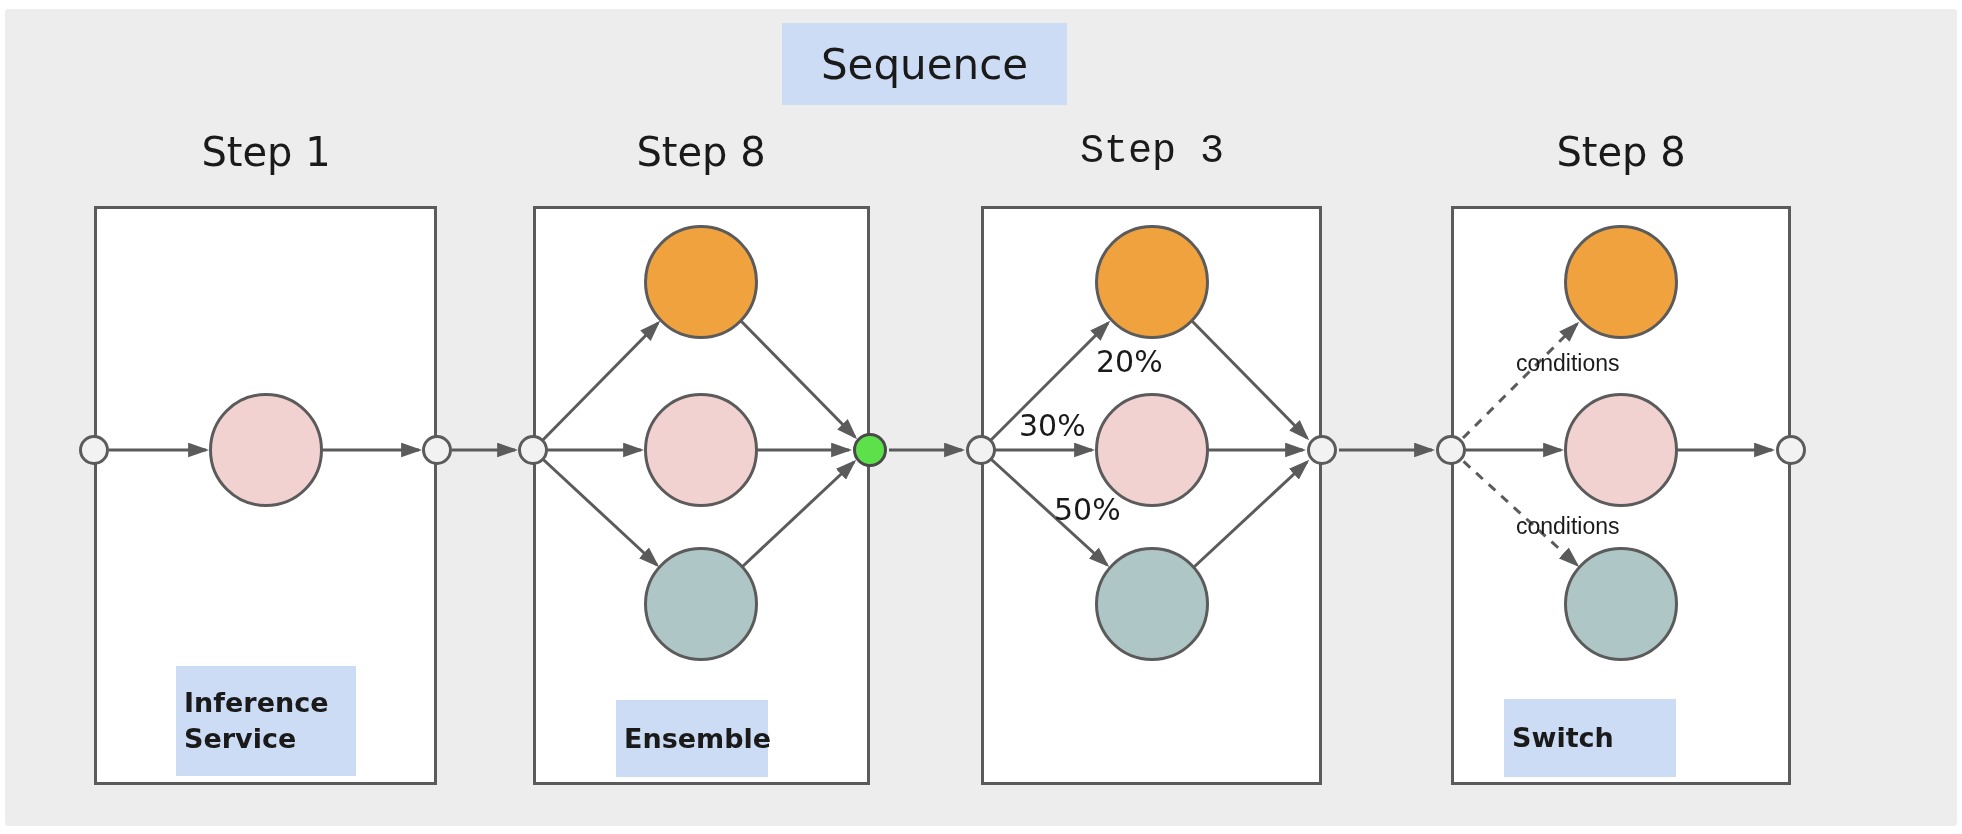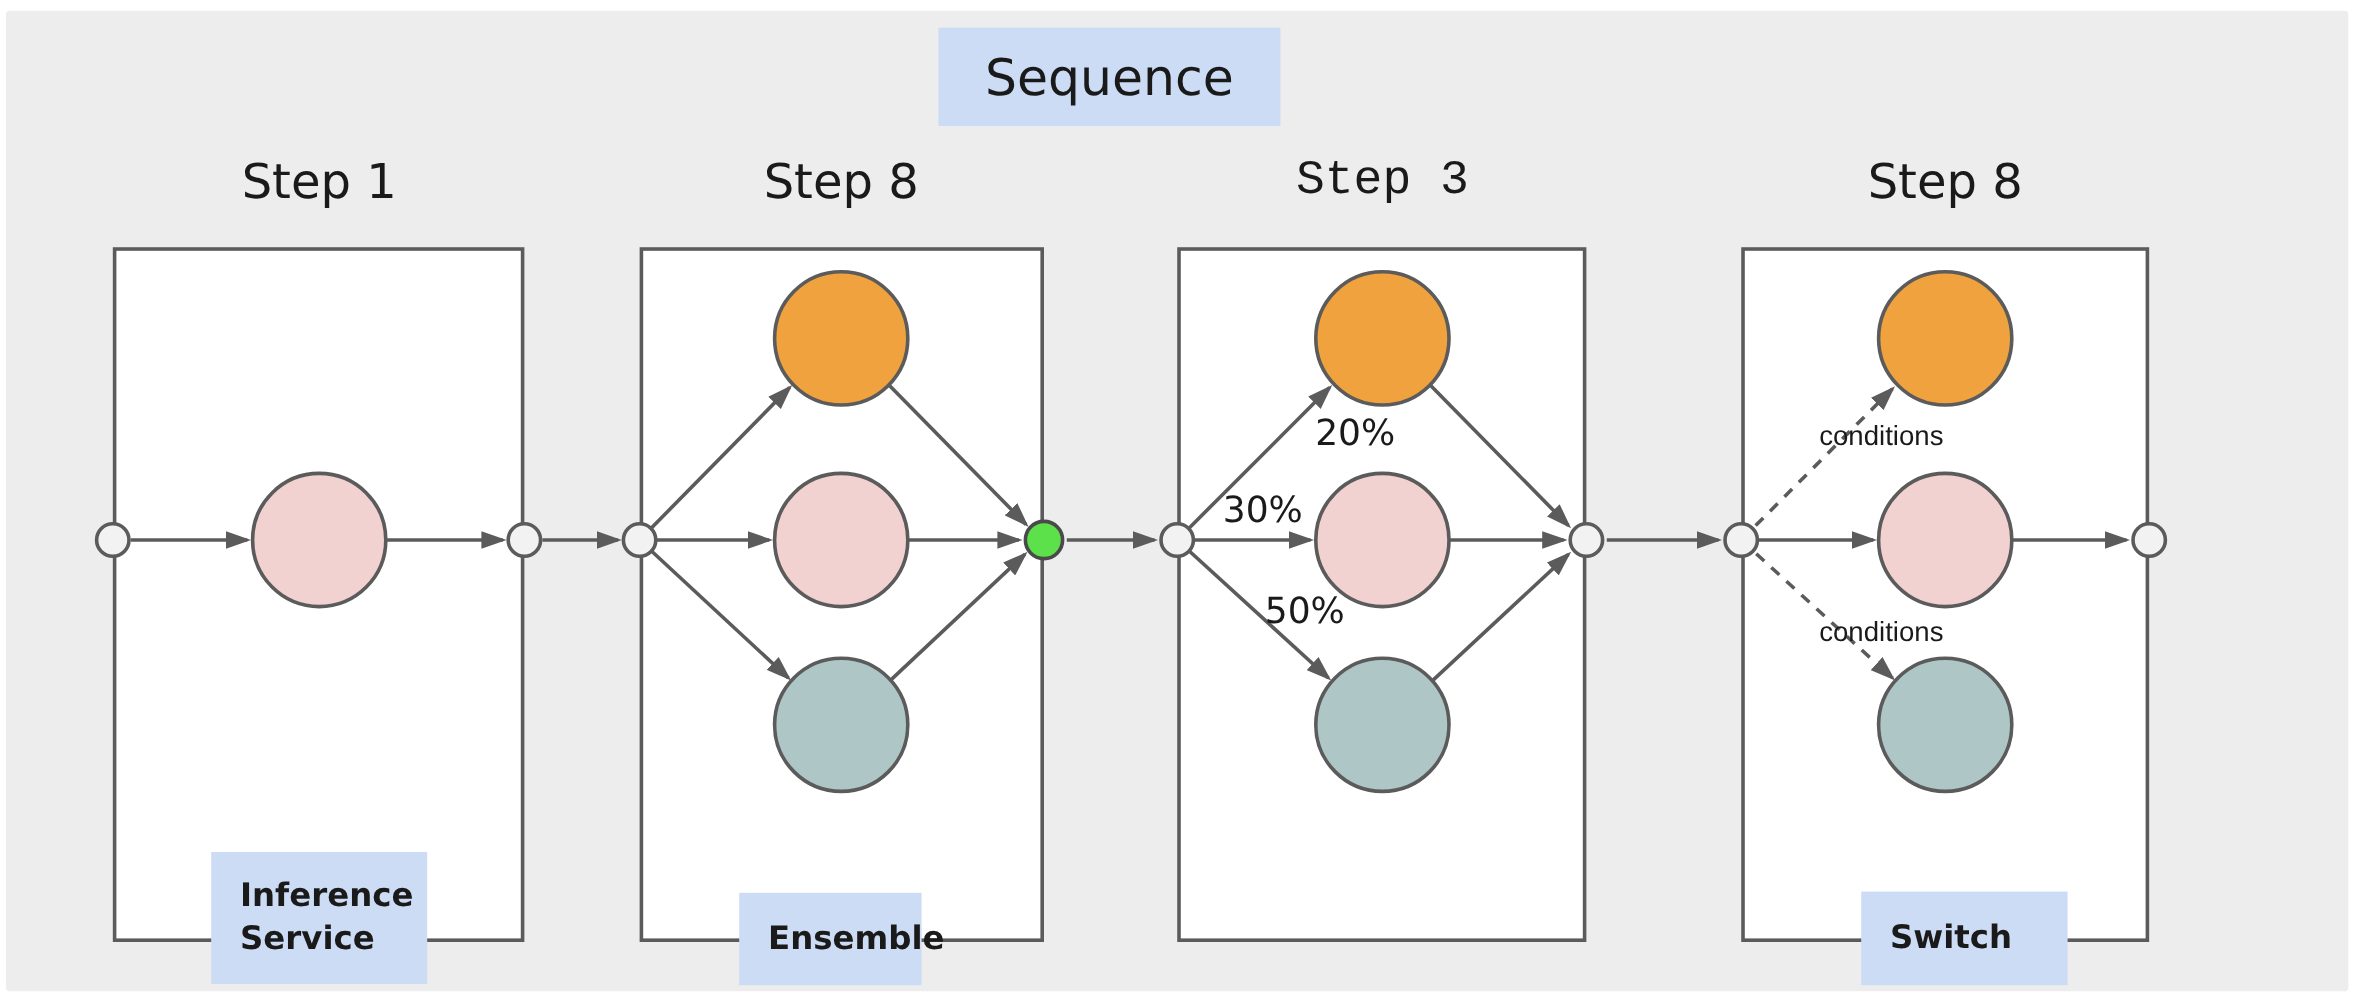--- a/index.html
+++ b/index.html
@@ -17,21 +17,21 @@
     border:3px solid var(--line,#5b5b5b);
   }
   .step-title{
     position:absolute;top:128px;width:240px;text-align:center;
     font-size:40px;line-height:1.2;white-space:nowrap;
   }
   .chip{
     position:absolute;background:var(--label-bg,#cddcf5);
     display:flex;align-items:center;
     font-weight:bold;font-size:27px;line-height:1.32;
-    padding-left:24px;box-sizing:border-box;white-space:pre-line;margin-top:44px;
+    padding-left:8px;box-sizing:border-box;white-space:pre-line;
   }
   .title-chip{
     position:absolute;left:782px;top:23px;width:285px;height:82px;
     background:var(--label-bg,#cddcf5);
     display:flex;align-items:center;justify-content:center;
     font-size:42px;font-weight:normal;
   }
   .big-circle{
     position:absolute;width:114px;height:114px;border-radius:50%;
     box-sizing:border-box;border:3px solid var(--line,#5b5b5b);
@@ -132,21 +132,21 @@
   <div class="node" style="left:518px;top:435px;"></div>
   <div class="node green" style="left:853px;top:433px;"></div>
   <div class="node" style="left:966px;top:435px;"></div>
   <div class="node" style="left:1307px;top:435px;"></div>
   <div class="node" style="left:1436px;top:435px;"></div>
   <div class="node" style="left:1776px;top:435px;"></div>
 
   <div class="chip" style="left:176px;top:666px;width:180px;height:110px;">Inference
 Service</div>
   <div class="chip" style="left:616px;top:700px;width:152px;height:77px;">Ensemble</div>
-  <div class="chip" style="left:1551px;top:699px;width:172px;height:78px;">Switch</div>
+  <div class="chip" style="left:1504px;top:699px;width:172px;height:78px;">Switch</div>
 
   <div class="free-label" style="left:1056px;top:344px;margin-left:40px;">20%</div>
   <div class="free-label" style="left:1019px;top:408px;">30%</div>
   <div class="free-label" style="left:1054px;top:492px;">50%</div>
 
   <div class="cond-label" style="left:1516px;top:350px;">conditions</div>
   <div class="cond-label" style="left:1516px;top:513px;">conditions</div>
 
 </div>
 

